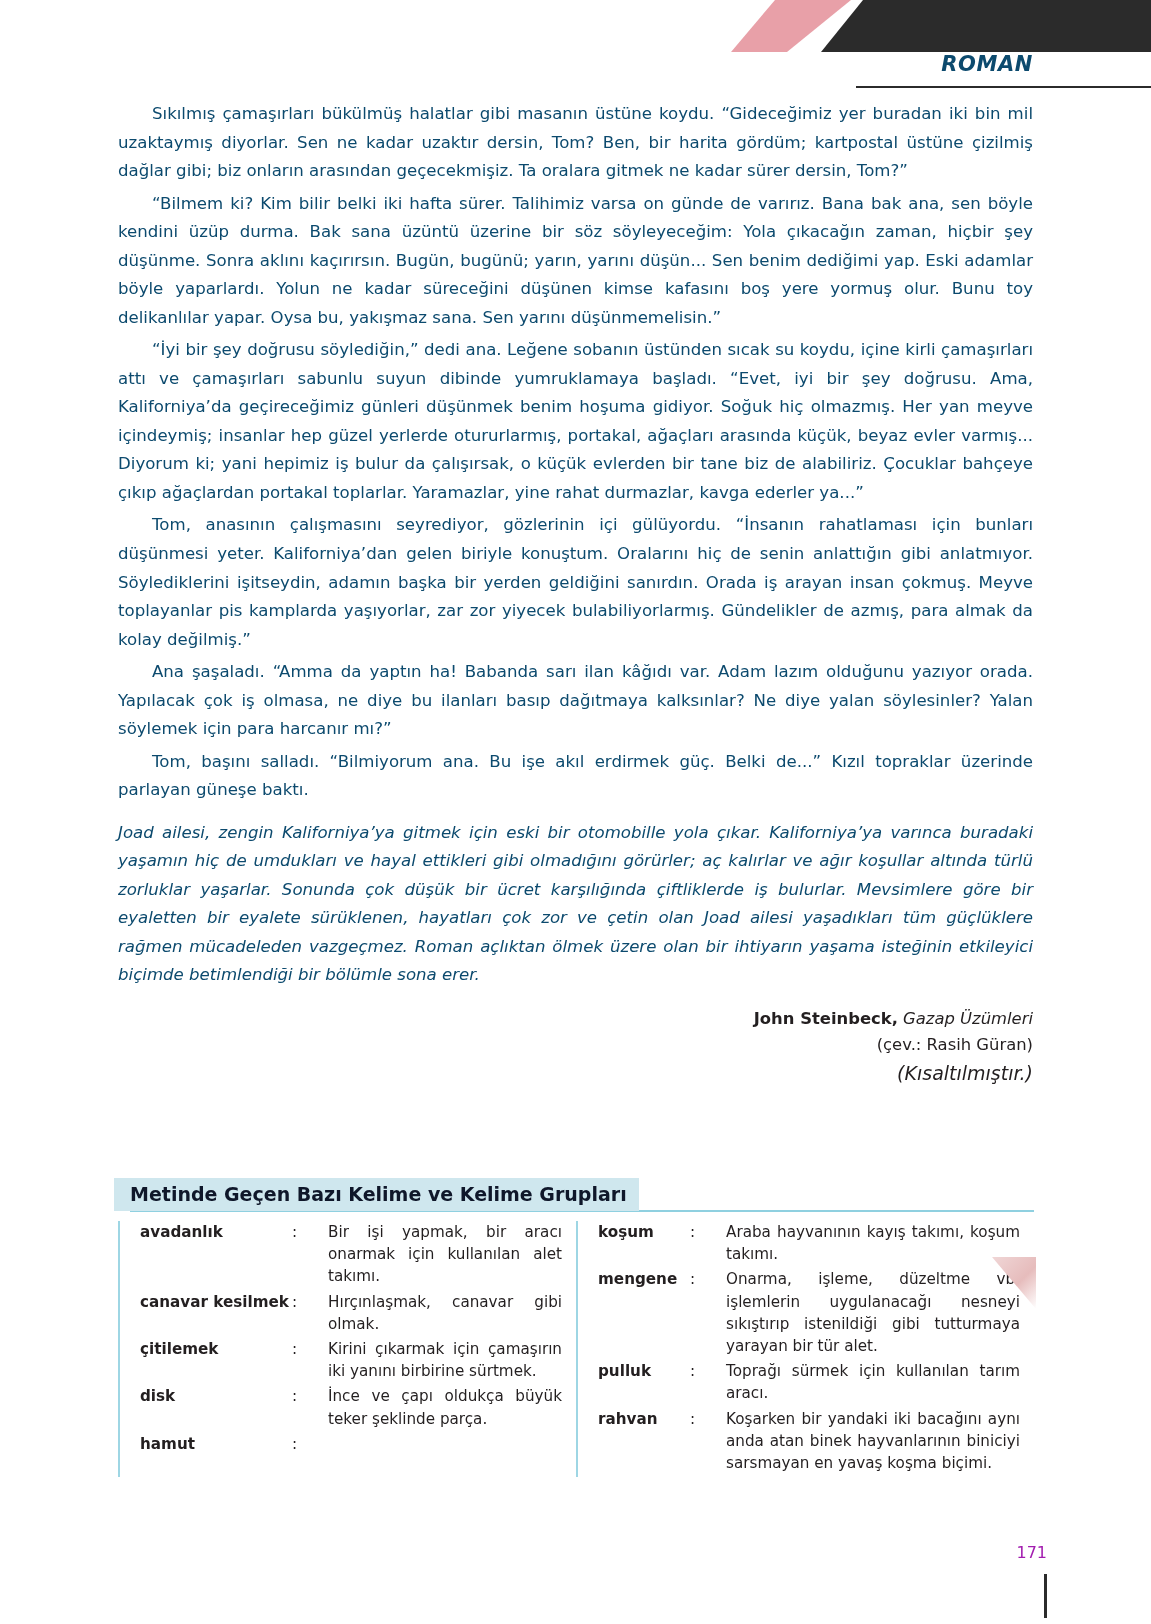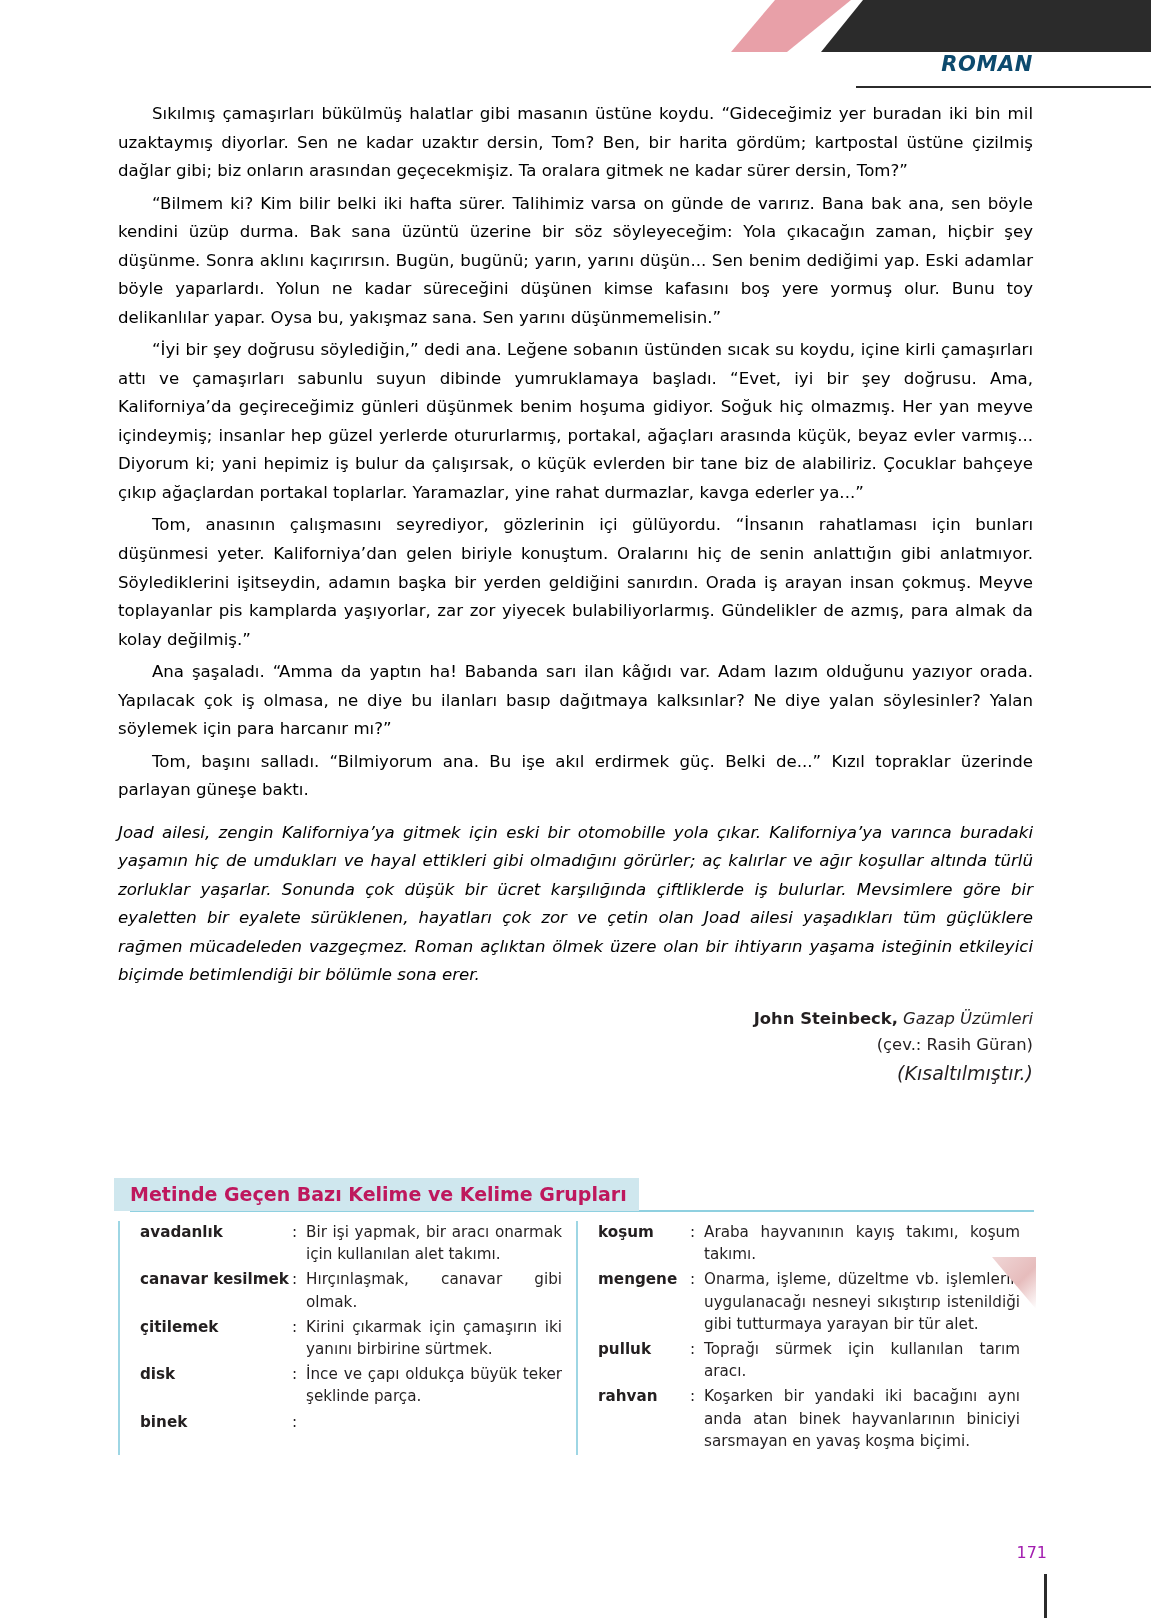--- a/index.html
+++ b/index.html
@@ -68,21 +68,21 @@
     left: 118px;
     top: 100px;
     width: 915px;
   }
   p.body-par {
     margin: 0 0 4px 0;
     font-size: 16.6px;
     line-height: 1.72;
     text-align: justify;
     text-indent: 34px;
-    color: #000000;
+    color: #0c4a6e;
   }
   p.body-par.italic-par {
     font-style: italic;
     text-indent: 0;
     margin-top: 14px;
   }
   .attribution {
     margin-top: 16px;
     text-align: right;
     font-size: 16.4px;
@@ -108,21 +108,21 @@
     position: absolute;
     left: 114px;
     top: 1178px;
     width: 920px;
   }
   .glossary-title {
     display: inline-block;
     background: #cfe7ee;
     font-size: 19px;
     font-weight: bold;
-    color: #be185d;
+    color: #0f172a;
     padding: 5px 12px 6px 16px;
     position: relative;
     z-index: 2;
   }
   .glossary-title-rule {
     position: absolute;
     left: 16px;
     top: 32px;
     width: 904px;
     height: 2px;
@@ -154,20 +154,21 @@
     flex: 0 0 auto;
   }
   .entry .colon {
     width: 22px;
     text-align: center;
     flex: 0 0 auto;
   }
   .entry .def {
     flex: 1 1 auto;
     text-align: justify;
+    margin-left: 22px;
   }
   
   .col-left .term { min-width: 152px; }
   .col-left .colon { width: 14px; text-align: left; }
   .col-right .term { min-width: 92px; }
   .col-right .colon { width: 14px; text-align: left; }
 
   .corner-fold {
     position: absolute;
     right: -2px;
@@ -247,21 +248,21 @@
         <span class="def">Kirini çıkarmak için çamaşırın iki yanını birbirine sürtmek.</span>
       </div>
 
       <div class="entry">
         <span class="term">disk</span>
         <span class="colon">:</span>
         <span class="def">İnce ve çapı oldukça büyük teker şeklinde parça.</span>
       </div>
 
       <div class="entry">
-        <span class="term">binek</span>
+        <span class="term">hamut</span>
         <span class="colon">:</span>
       </div>
 
     </div>
 
     <div class="glossary-col col-right">
 
       <div class="entry">
         <span class="term">koşum</span>
         <span class="colon">:</span>

